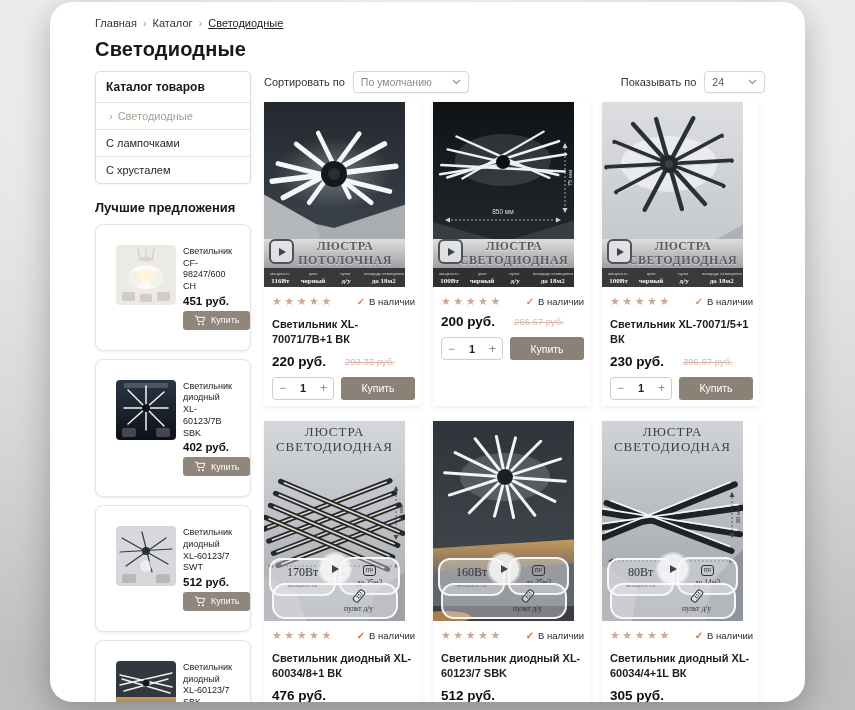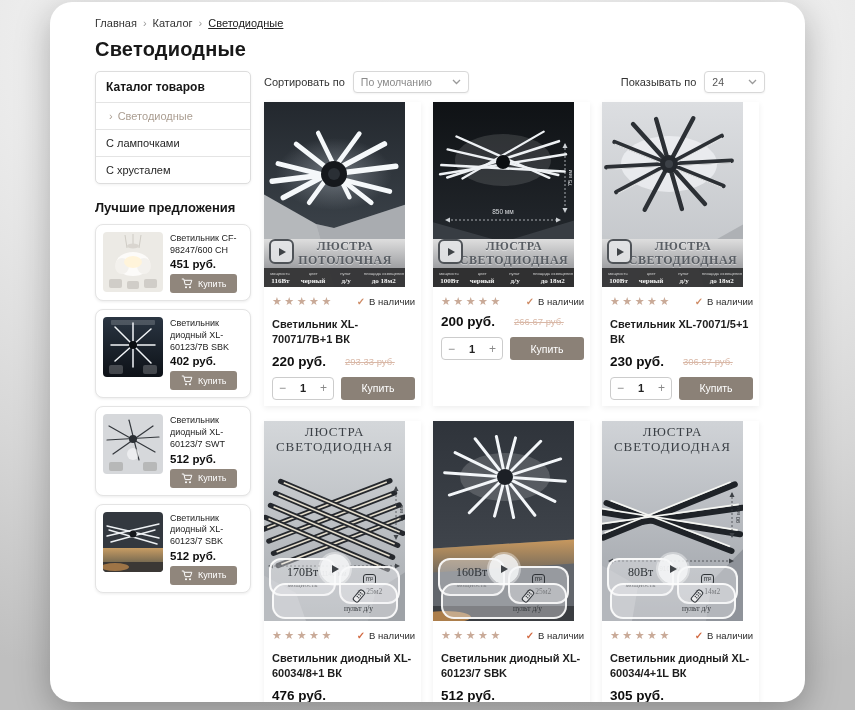--- a/index.html
+++ b/index.html
@@ -18,21 +18,21 @@
 
   .cols{display:flex;gap:13px;}
   
   .sidebar{width:156px;flex:none;}
   .cat-box{border:1px solid #ddd;border-radius:5px;background:#fff;box-shadow:0 1px 3px rgba(0,0,0,.06);overflow:hidden;}
   .cat-head{font-weight:bold;font-size:12px;padding:8px 10px;color:#161616;}
   .cat-item{border-top:1px solid #e4e4e4;font-size:11px;padding:7px 10px;color:#262626;cursor:pointer;}
   .cat-item.active{color:#ab9e92;padding-left:13px;display:flex;gap:5px;align-items:center;}
   .best-title{font-size:13px;font-weight:bold;margin:16px 0 9px;color:#161616;}
   .offer{display:flex;gap:7px;border:1px solid #e4e4e4;border-radius:8px;background:#fff;
-    box-shadow:0 1px 3px rgba(0,0,0,.08);padding:7px;margin-bottom:8px;}
+    box-shadow:0 1px 3px rgba(0,0,0,.08);padding:20px;margin-bottom:8px;}
   .thumb{width:60px;height:60px;border-radius:4px;overflow:hidden;flex:none;}
   .thumb svg{display:block;width:60px;height:60px;}
   .oinfo{flex:1;min-width:0;padding-top:1px;}
   .oname{font-size:9px;line-height:1.3;color:#222;}
   .oprice{font-size:11.5px;font-weight:bold;margin-top:2px;color:#0f0f0f;}
   .obuy{display:inline-flex;align-items:center;gap:5px;background:#90867C;color:#fff;border:none;border-radius:3px;
     font-size:9px;padding:4px 11px;margin-top:4px;cursor:pointer;font-family:inherit;}
 
   
   .main{flex:1;min-width:0;}
@@ -65,21 +65,21 @@
   .tri.sm{border-left-width:7px;border-top-width:4.5px;border-bottom-width:4.5px;}
 
   
   .ov-top{position:absolute;top:4px;left:0;right:0;text-align:center;font-family:"Liberation Serif",serif;
     font-size:13px;line-height:1.15;color:#3b4046;letter-spacing:1px;}
   .badge{position:absolute;border:2px solid rgba(252,252,252,.92);background:rgba(238,239,241,.38);
     display:flex;flex-direction:column;align-items:center;justify-content:center;color:#2e3236;}
   .b-power{left:5px;bottom:25px;width:63px;height:34px;border-radius:12px;}
   .b-power .bval{font-family:"Liberation Serif",serif;font-size:12px;}
   .b-power .blab{font-size:7px;margin-top:1px;font-family:"Liberation Serif",serif;}
-  .b-area{right:5px;bottom:17px;width:57px;height:34px;border-radius:12px;}
+  .b-area{right:5px;bottom:26px;width:57px;height:34px;border-radius:12px;}
   .m2{border:1.4px solid #2e3236;border-radius:3px;font-size:6.5px;line-height:8px;padding:0 2px;height:9px;}
   .b-area .blab{font-size:7.5px;margin-top:2px;font-family:"Liberation Serif",serif;}
   .b-remote{left:50%;transform:translateX(-50%);bottom:2px;width:74px;height:32px;border-radius:13px;padding-left:48px;}
   .b-remote .blab{font-size:7.5px;font-family:"Liberation Serif",serif;margin-top:0px;}
   .play-c{position:absolute;left:50%;transform:translateX(-50%);bottom:37px;width:30px;height:30px;border-radius:50%;
     background:rgba(246,247,248,.88);box-shadow:0 0 0 2px rgba(255,255,255,.4);display:flex;align-items:center;justify-content:center;}
 
   
   .pbody{padding:8px 6px 0 8px;}
   .prow1{display:flex;justify-content:space-between;align-items:center;}

